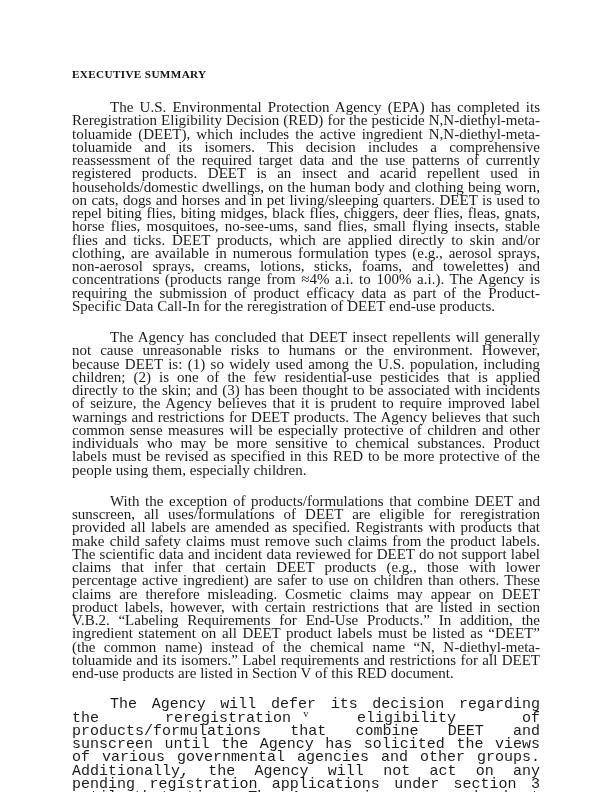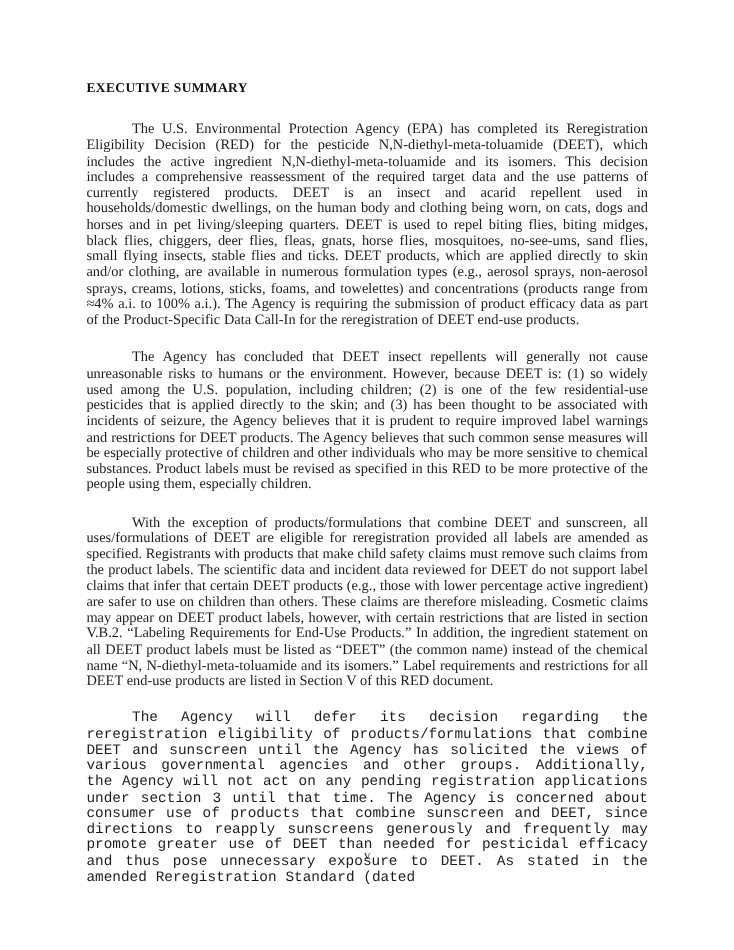--- a/index.html
+++ b/index.html
@@ -35,21 +35,21 @@
     font-size: 11.2px;
     font-weight: bold;
     letter-spacing: 0.35px;
     line-height: 13.2px;
     margin: 0 0 20px 0;
     text-align: left;
     color: #111111;
   }
 
   .para {
-    font-size: 12px;
+    font-size: 15px;
     line-height: 13.25px;
     text-align: justify;
     text-justify: inter-word;
     text-indent: 38px;
     margin: 0 0 18px 0;
     color: #1c1c1c;
     hyphens: none;
     word-spacing: 0.1px;
   }
 

